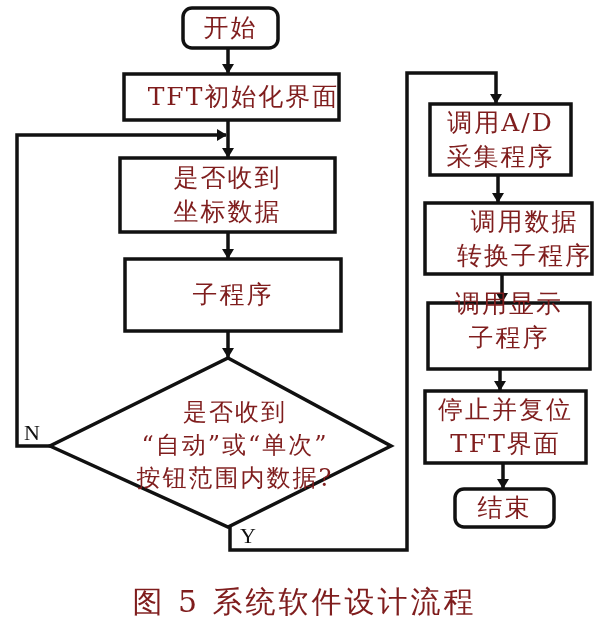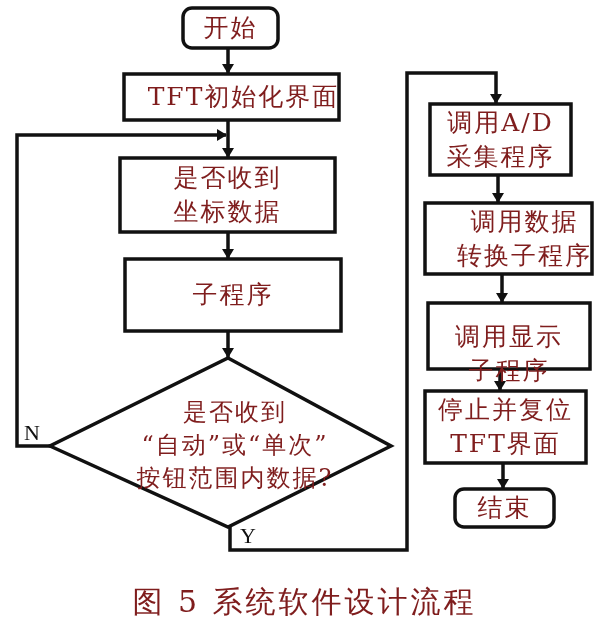--- a/index.html
+++ b/index.html
@@ -67,21 +67,21 @@
   <span>按钮范围内数据?</span>
 </div>
 <div class="node-text" style="left:430px;top:104px;width:141px;height:71px;">
   <span>调用A/D</span>
   <span>采集程序</span>
 </div>
 <div class="node-text" style="left:425px;top:203px;width:167px;height:71px;padding-left:16px;">
   <span>调用数据</span>
   <span>转换子程序</span>
 </div>
-<div class="node-text" style="left:428px;top:321px;width:162px;height:66px;">
+<div class="node-text" style="left:428px;top:288px;width:162px;height:66px;">
   <span>调用显示</span>
   <span>子程序</span>
 </div>
 <div class="node-text" style="left:425px;top:391px;width:161px;height:72px;border-radius:22px;">
   <span>停止并复位</span>
   <span>TFT界面</span>
 </div>
 <div class="node-text" style="left:455px;top:489px;width:99px;height:38px;">
   <span>结束</span>
 </div>

